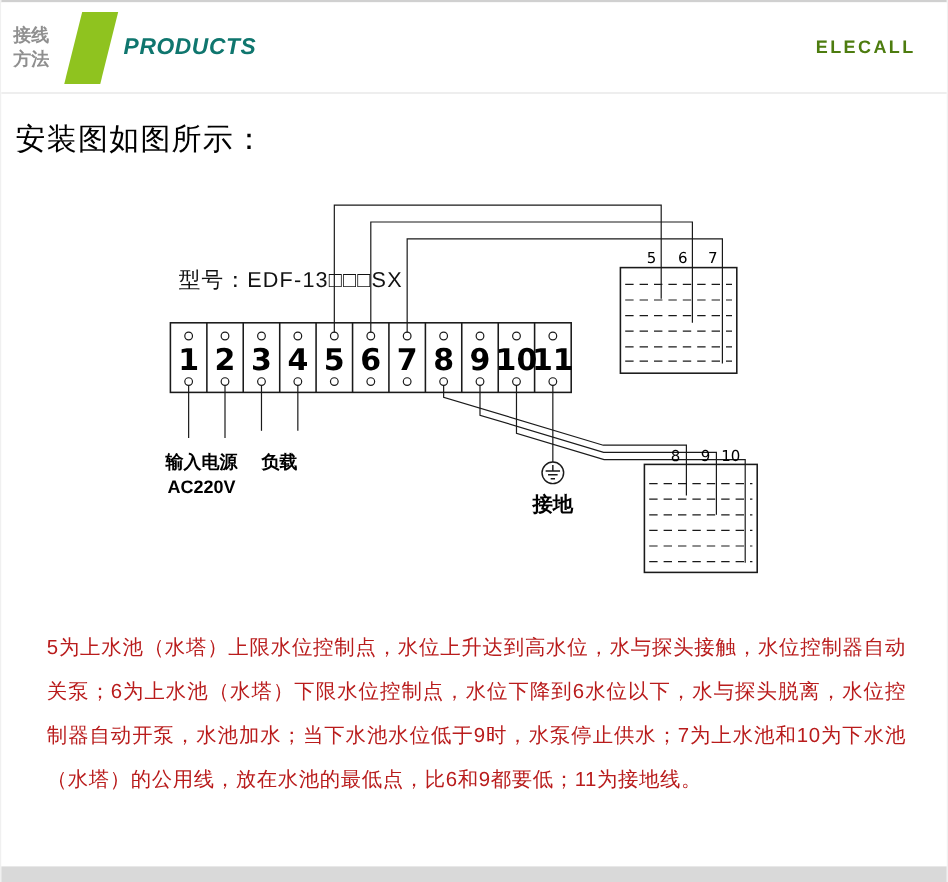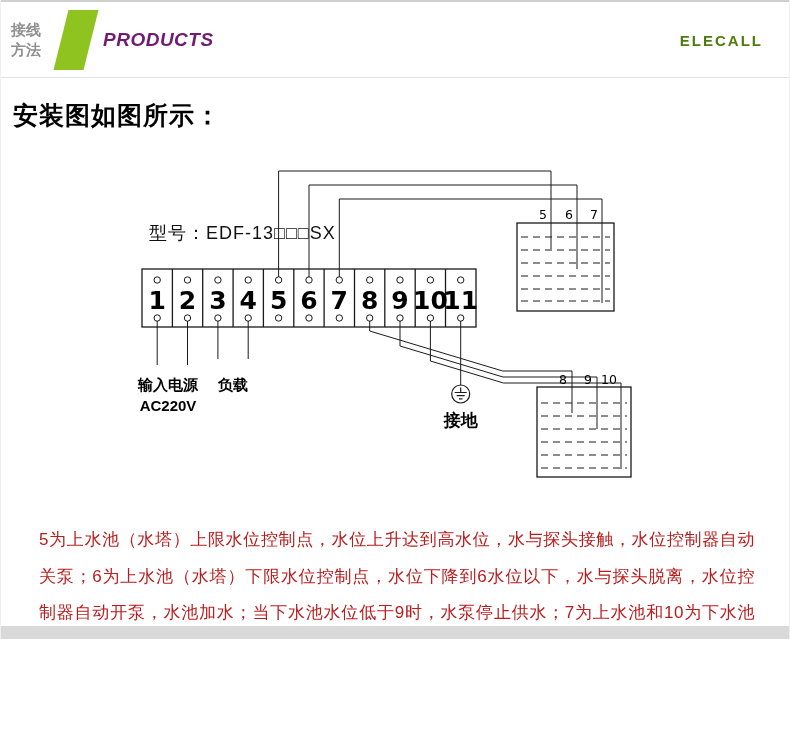--- a/index.html
+++ b/index.html
@@ -1,30 +1,30 @@
 <!DOCTYPE html>
 <html><head>
 <meta charset="utf-8">
 <style>
   * { margin:0; padding:0; box-sizing:border-box; }
   html,body { background:#fff; }
   body { font-family:"Liberation Sans","DejaVu Sans",sans-serif; }
-  .page { position:relative; width:790px; height:639px; margin:0 auto; background:#fff;
+  .page { position:relative; width:790px; height:735px; margin:0 auto; background:#fff;
           border-left:1px solid #f0f0f0; border-right:1px solid #f0f0f0; overflow:hidden; }
   .top-line { height:2px; background:#d0d0d0; }
   header { position:relative; height:76px; border-bottom:1px solid #e3e3e3;
            display:flex; align-items:center; background:#fff; }
   .cat { margin-left:10px; color:#8f8f8f; font-weight:bold; font-size:15px; line-height:20px; }
   .cat span { display:block; }
   .accent-shape { width:30px; height:60px; background:#8fc31f; transform:skewX(-14deg); margin-left:20px; }
-  .head-title { margin-left:12px; color:#701a75; font-style:italic; font-weight:bold;
+  .head-title { margin-left:12px; color:#0f766e; font-style:italic; font-weight:bold;
                 font-size:19px; line-height:24px; letter-spacing:0.5px; }
   .brand { position:absolute; right:26px; top:50%; transform:translateY(-50%);
            color:#4d7c0f; font-weight:bold; font-size:15px; letter-spacing:2px; }
-  h1.section-title { margin:21px 0 0 12px; font-size:25px; font-weight:700; color:#000; letter-spacing:1px; }
+  h1.section-title { margin:21px 0 0 12px; font-size:25px; font-weight:400; color:#000; letter-spacing:1px; }
   .diagram svg { display:block; margin-top:19px; }
 
   .wire  { fill:none; stroke:#1a1a1a; stroke-width:1; }
   .block { fill:none; stroke:#1a1a1a; stroke-width:1.3; }
   .tank  { fill:none; stroke:#1a1a1a; stroke-width:1.3; }
   .water { fill:none; stroke:#1a1a1a; stroke-width:1; stroke-dasharray:7 5; }
   .term-circle { fill:#fff; stroke:#1a1a1a; stroke-width:1; }
   .tnum   { font-size:25px; font-weight:bold; text-anchor:middle; fill:#000; font-family:"DejaVu Sans",sans-serif; }
   .plabel { font-size:12.5px; fill:#000; text-anchor:end; font-family:"DejaVu Sans",sans-serif; }
   .dlabel { font-size:15px; font-weight:bold; fill:#000; text-anchor:middle; }

